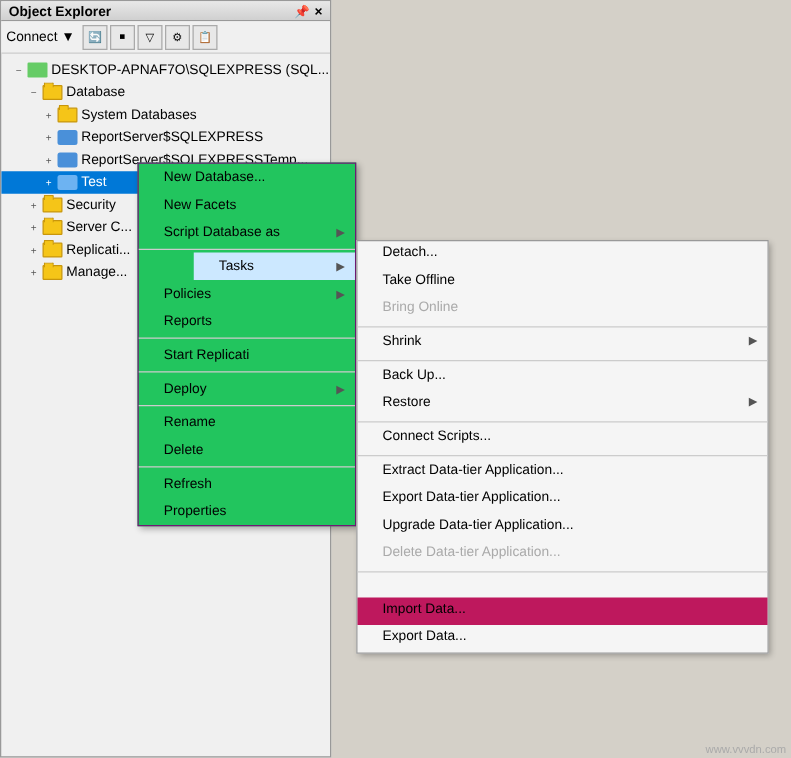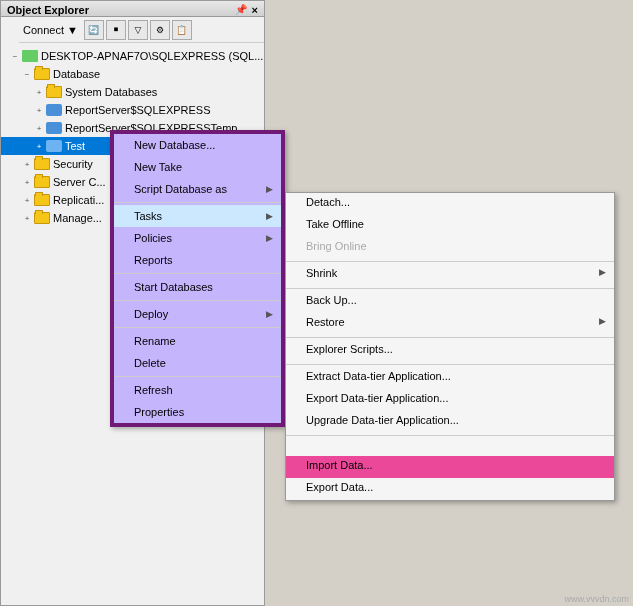--- a/index.html
+++ b/index.html
@@ -37,21 +37,20 @@
     }
 
     .toolbar {
       background: #f0f0f0;
       border-bottom: 1px solid #ccc;
       padding: 2px 4px;
       display: flex;
       align-items: center;
       gap: 2px;
       height: 26px;
-      margin-left: 18px;
     }
 
     .toolbar-btn {
       width: 20px;
       height: 20px;
       background: #e8e8e8;
       border: 1px solid #aaa;
       display: flex;
       align-items: center;
       justify-content: center;
@@ -146,22 +145,22 @@
       height: 12px;
       background: #6c6;
       border-radius: 1px;
       margin-right: 3px;
       flex-shrink: 0;
     }
 
     
     .context-menu {
       position: absolute;
-      background: #c4b5fd;
-      border: 4px solid #701a75;
+      background: #22c55e;
+      border: 1px solid #701a75;
       box-shadow: 2px 2px 5px rgba(0,0,0,0.3);
       min-width: 160px;
       z-index: 100;
     }
 
     .context-menu-item {
       padding: 3px 8px 3px 20px;
       height: 22px;
       display: flex;
       align-items: center;
@@ -313,41 +312,41 @@
       <span>Manage...</span>
     </div>
   </div>
 </div>
 
 <div class="context-menu" style="top:130px; left:110px; width:175px;">
   <div class="context-menu-item">
     <span>New Database...</span>
   </div>
   <div class="context-menu-item">
-    <span>New Take</span>
+    <span>New Facets</span>
   </div>
   <div class="context-menu-item">
     <span>Script Database as</span>
     <span class="arrow">▶</span>
   </div>
   <div class="menu-separator"></div>
-  <div class="context-menu-item hovered" style="background:#cce8ff;">
+  <div class="context-menu-item hovered" style="background:#cce8ff;margin-left:44px;">
     <span>Tasks</span>
     <span class="arrow">▶</span>
   </div>
   <div class="context-menu-item">
     <span>Policies</span>
     <span class="arrow">▶</span>
   </div>
   <div class="context-menu-item">
     <span>Reports</span>
   </div>
   <div class="menu-separator"></div>
   <div class="context-menu-item">
-    <span>Start Databases</span>
+    <span>Start Replicati</span>
   </div>
   <div class="menu-separator"></div>
   <div class="context-menu-item">
     <span>Deploy</span>
     <span class="arrow">▶</span>
   </div>
   <div class="menu-separator"></div>
   <div class="context-menu-item">
     <span>Rename</span>
   </div>
@@ -381,34 +380,37 @@
   <div class="menu-separator"></div>
   <div class="tasks-item">
     <span>Back Up...</span>
   </div>
   <div class="tasks-item">
     <span>Restore</span>
     <span class="arrow">▶</span>
   </div>
   <div class="menu-separator"></div>
   <div class="tasks-item">
-    <span>Explorer Scripts...</span>
+    <span>Connect Scripts...</span>
   </div>
   <div class="menu-separator"></div>
   <div class="tasks-item">
     <span>Extract Data-tier Application...</span>
   </div>
   <div class="tasks-item">
     <span>Export Data-tier Application...</span>
   </div>
   <div class="tasks-item">
     <span>Upgrade Data-tier Application...</span>
   </div>
-  <div class="menu-separator"></div>
-  <div class="tasks-item highlighted" style="background:#ec4899;margin-top:20px;">
+  <div class="tasks-item disabled">
+    <span>Delete Data-tier Application...</span>
+  </div>
+  <div class="menu-separator"></div>
+  <div class="tasks-item highlighted" style="background:#be185d;margin-top:20px;">
     <span>Import Data...</span>
   </div>
   <div class="tasks-item">
     <span>Export Data...</span>
   </div>
 </div>
 
 <div class="watermark">www.vvvdn.com</div>
 
 </body></html>

